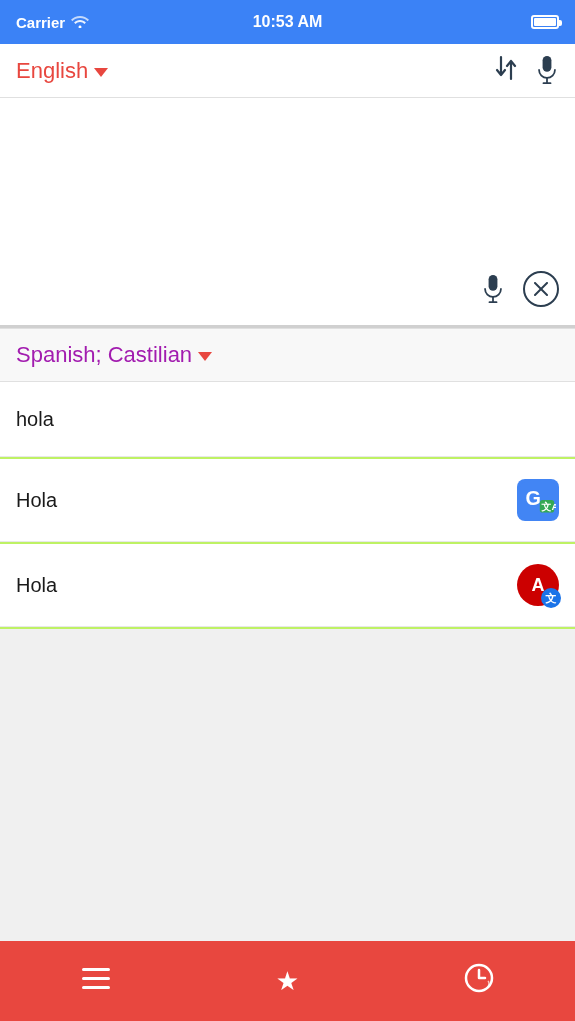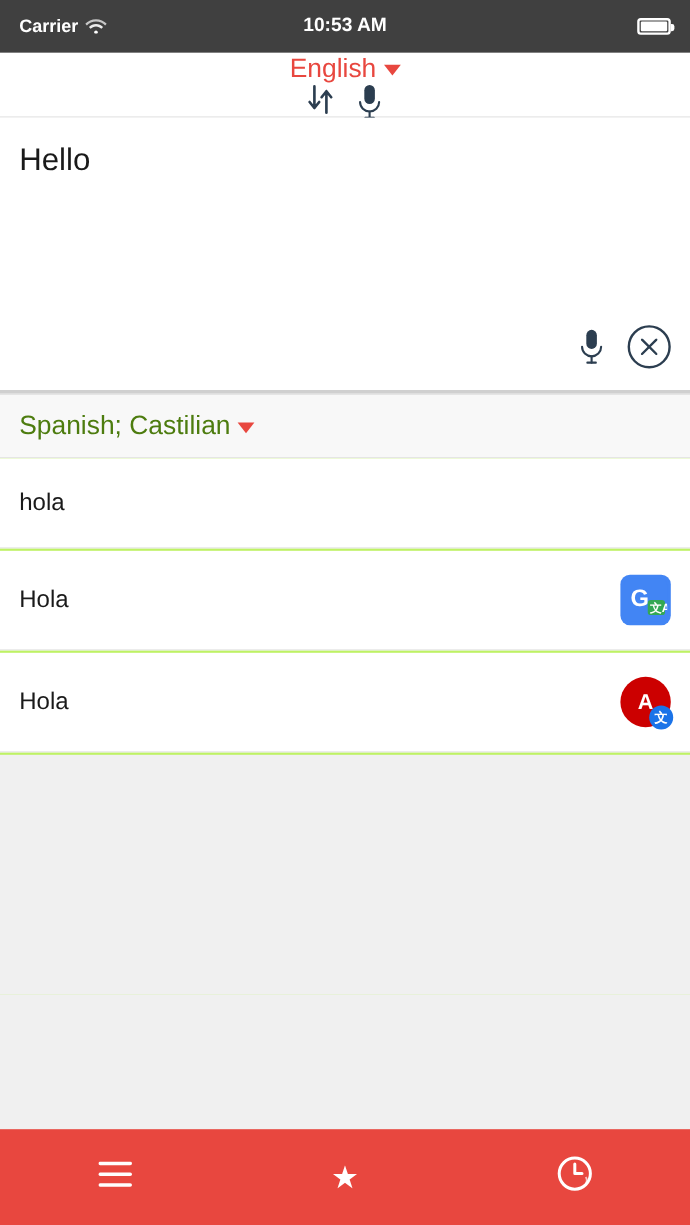--- a/index.html
+++ b/index.html
@@ -7,21 +7,21 @@
       width: 575px;
       height: 1021px;
       font-family: -apple-system, 'Helvetica Neue', Arial, sans-serif;
       background: #f0f0f0;
       overflow: hidden;
       position: relative;
     }
 
     
     .status-bar {
-      background: #404040;
+      background: #3b82f6;
       height: 44px;
       display: flex;
       align-items: center;
       justify-content: space-between;
       padding: 12px 16px;
       color: white;
       font-size: 15px;
       font-weight: 600;
     }
     .status-bar-left { display: flex; align-items: center; gap: 6px; }
@@ -57,21 +57,20 @@
 
     
     .lang-bar {
       background: white;
       height: 54px;
       display: flex;
       align-items: center;
       justify-content: space-between;
       padding: 0 16px;
       border-bottom: 1px solid #e0e0e0;
-      flex-direction: column;
     }
     .lang-selector {
       display: flex;
       align-items: center;
       gap: 6px;
       color: #e8473f;
       font-size: 22px;
       font-weight: 500;
       cursor: pointer;
     }
@@ -143,21 +142,21 @@
       display: flex;
       align-items: center;
       padding: 0 16px;
       border-bottom: 1px solid #e0e0e0;
       border-top: 1px solid #e0e0e0;
     }
     .target-lang-selector {
       display: flex;
       align-items: center;
       gap: 6px;
-      color: #4d7c0f;
+      color: #a21caf;
       font-size: 22px;
       font-weight: 500;
       cursor: pointer;
     }
 
     
     .results-area {
       background: #bef264;
     }
 
@@ -273,21 +272,20 @@
         <rect x="7" y="1" width="10" height="18" rx="5" fill="#2c3e50"></rect>
         <path d="M3 17c0 4.97 4.03 9 9 9s9-4.03 9-9" stroke="#2c3e50" stroke-width="2" stroke-linecap="round" fill="none"></path>
         <line x1="12" y1="26" x2="12" y2="32" stroke="#2c3e50" stroke-width="2" stroke-linecap="round"></line>
         <line x1="8" y1="32" x2="16" y2="32" stroke="#2c3e50" stroke-width="2" stroke-linecap="round"></line>
       </svg>
     </div>
   </div>
 </div>
 
 <div class="input-area">
-  <div class="input-text">Hello</div>
   <div class="input-actions">
     <div class="mic-btn">
       <svg class="mic" viewBox="0 0 24 34" fill="none" xmlns="http://www.w3.org/2000/svg">
         <rect x="7" y="1" width="10" height="18" rx="5" fill="#2c3e50"></rect>
         <path d="M3 17c0 4.97 4.03 9 9 9s9-4.03 9-9" stroke="#2c3e50" stroke-width="2" stroke-linecap="round" fill="none"></path>
         <line x1="12" y1="26" x2="12" y2="32" stroke="#2c3e50" stroke-width="2" stroke-linecap="round"></line>
         <line x1="8" y1="32" x2="16" y2="32" stroke="#2c3e50" stroke-width="2" stroke-linecap="round"></line>
       </svg>
     </div>
     <div class="clear-btn">

